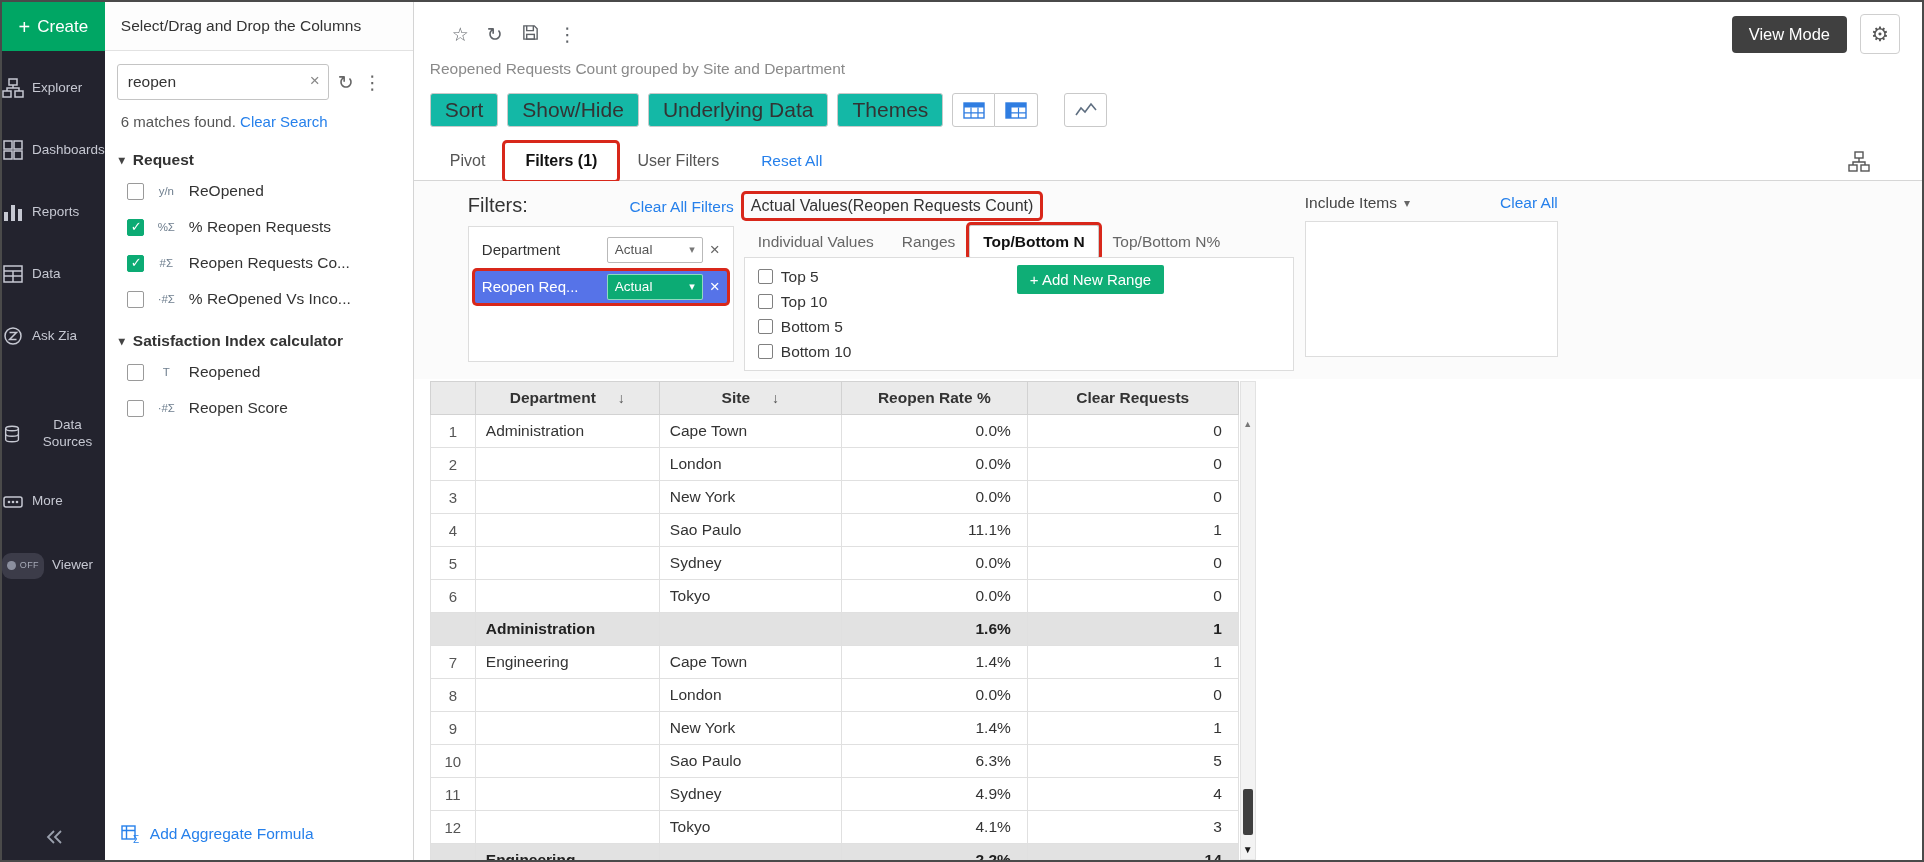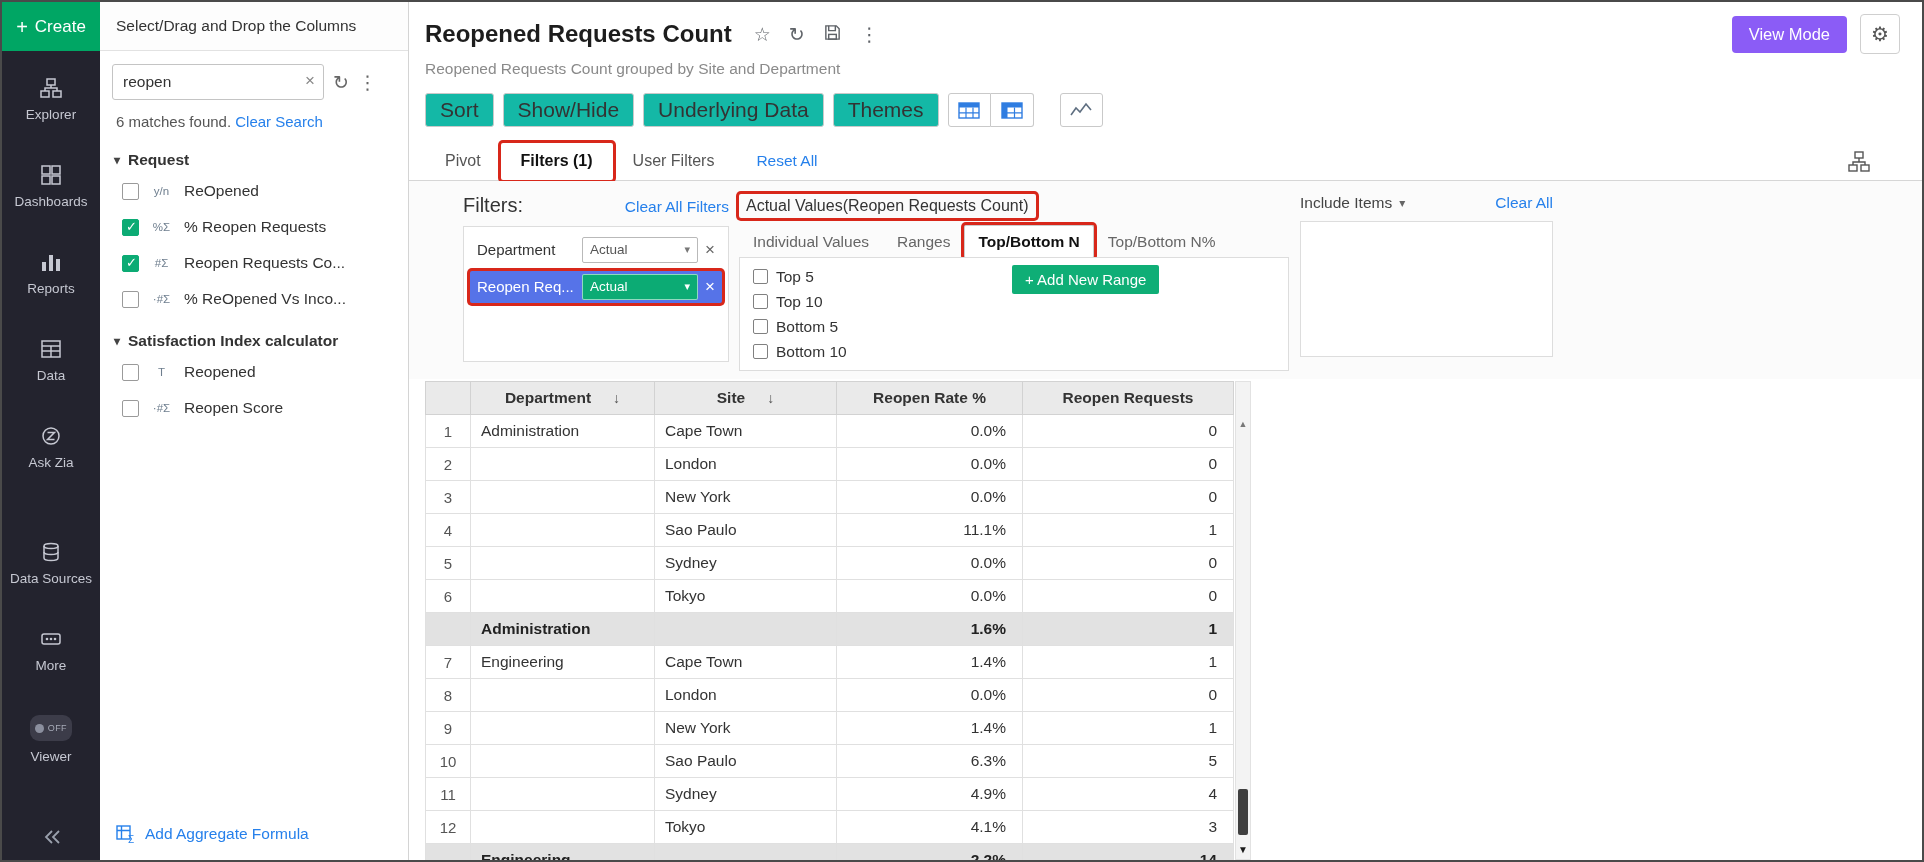--- a/index.html
+++ b/index.html
@@ -4,21 +4,21 @@
 <style>
   * { margin:0; padding:0; box-sizing:border-box; }
   html,body { background:#e9e9e9; }
   body { font-family:"Liberation Sans", sans-serif; }
   .app { position:relative; width:1924px; height:862px; border:2px solid #4a4a4a; background:#fff; display:flex; overflow:hidden; }
 
   
   .nav { flex:0 0 98px; background:#23232e; display:flex; flex-direction:column; color:#c6c8d2; }
   .create-btn { height:49px; background:#00a664; color:#fff; display:flex; align-items:center; justify-content:center; gap:7px; font-size:17px; cursor:pointer; }
   .create-plus { font-size:20px; line-height:1; }
-  .nav-item { display:flex; flex-direction:column; align-items:center; gap:8px; font-size:13.5px; line-height:1.25; text-align:center; margin-top:40px; cursor:pointer; }
+  .nav-item { display:flex; flex-direction:row; align-items:center; gap:8px; font-size:13.5px; line-height:1.25; text-align:center; margin-top:40px; cursor:pointer; }
   .nav-item.first { margin-top:26px; }
   .nav-item.gap-lg { margin-top:70px; }
   .viewer-pill { width:42px; height:26px; background:#3c3c49; border-radius:9px; display:flex; align-items:center; gap:4px; padding:0 5px; }
   .pill-knob { width:9px; height:9px; border-radius:50%; background:#8b8f9e; }
   .pill-text { font-size:9px; color:#a7abb8; letter-spacing:.4px; }
   .nav-collapse { margin-top:auto; margin-bottom:12px; display:flex; justify-content:center; cursor:pointer; }
 
   
   .cpanel { flex:0 0 309px; background:#fff; border-right:1px solid #d4d4d4; display:flex; flex-direction:column; overflow:hidden; }
   .cp-header { flex:0 0 49px; display:flex; align-items:center; padding:0 16px; font-size:15.5px; color:#333; border-bottom:1px solid #e2e2e2; background:#fdfdfd; }
@@ -41,21 +41,21 @@
   .cp-footer { padding:16px; display:flex; align-items:center; gap:9px; font-size:15.5px; cursor:pointer; }
 
   
   .main { flex:1 1 auto; min-width:0; display:flex; flex-direction:column; background:#fff; }
   .m-header { padding:12px 22px 0 16px; }
   .title-row { display:flex; align-items:center; }
   .page-title { font-size:24px; font-weight:700; color:#1d1d1d; }
   .t-icons { display:flex; align-items:center; gap:18px; margin-left:22px; color:#5f6368; }
   .t-ic { font-size:19px; cursor:pointer; line-height:1; }
   .hdr-right { margin-left:auto; display:flex; align-items:center; gap:13px; }
-  .view-mode-btn { background:#8b5cf6; color:#fff; font-size:16.5px; padding:9px 17px; border-radius:4px; border:none; cursor:pointer; font-family:inherit; }
+  .view-mode-btn { background:#404040; color:#fff; font-size:16.5px; padding:9px 17px; border-radius:4px; border:none; cursor:pointer; font-family:inherit; }
   .gear-btn { width:40px; height:40px; border:1px solid #cfcfcf; border-radius:4px; background:#fff; color:#555; font-size:20px; cursor:pointer; }
   .subtitle { margin-top:6px; font-size:15.5px; color:#8a8a8a; }
   .toolbar { display:flex; align-items:center; margin:15px 0 0 16px; gap:9px; }
   .tb-btn { height:34px; padding:0 14px; background:#14b8a6; border:1px solid #c9c9c9; border-radius:3px; font-size:21px; color:#333; cursor:pointer; font-family:inherit; }
   .tb-icon-btn { width:43px; height:34px; display:flex; align-items:center; justify-content:center; background:#fff; border:1px solid #c9c9c9; border-radius:3px; cursor:pointer; }
   .pair { display:flex; }
   .pair .tb-icon-btn:first-child { border-radius:3px 0 0 3px; }
   .pair .tb-icon-btn:last-child { border-left:none; border-radius:0 3px 3px 0; }
   .tb-gap { width:8px; }
 
@@ -69,21 +69,21 @@
 
   
   .filters-region { height:205px; background:#fbfbfb; padding:13px 0 0 54px; display:flex; }
   .f-left { width:266px; }
   .f-left-head { display:flex; align-items:baseline; }
   .f-label { font-size:20px; color:#333; }
   .clear-all-filters { margin-left:auto; font-size:15.5px; }
   .chips-box { margin-top:9px; background:#fff; border:1px solid #ddd; height:136px; padding:7px 6px; }
   .chip { display:flex; align-items:center; height:32px; padding:0 7px; gap:7px; margin-bottom:5px; border-radius:2px; cursor:pointer; }
   .chip-name { flex:1; font-size:15px; color:#333; white-space:nowrap; overflow:hidden; }
-  .chip-select { width:116px; height:26px; border:1px solid #b9b9b9; border-radius:2px; background:#fff; display:flex; align-items:center; padding:0 7px; font-size:13.5px; color:#555; cursor:pointer; }
+  .chip-select { width:96px; height:26px; border:1px solid #b9b9b9; border-radius:2px; background:#fff; display:flex; align-items:center; padding:0 7px; font-size:13.5px; color:#555; cursor:pointer; }
   .chip-select .chev { margin-left:auto; font-size:11px; color:#777; }
   .chip-x { font-size:17px; color:#666; cursor:pointer; line-height:1; }
   .chip.selected { background:#5673e8; }
   .chip.selected .chip-name { color:#fff; }
   .chip.selected .chip-select { background:#0cab74; border-color:rgba(255,255,255,.55); color:#fff; }
   .chip.selected .chip-select .chev { color:#fff; }
   .chip.selected .chip-x { color:#fff; }
 
   .f-mid { margin-left:10px; width:550px; }
   .f-mid-title { display:inline-block; font-size:16px; color:#333; padding:3px 7px; background:#fbfbfb; }
@@ -286,21 +286,20 @@
           </g>
           <text x="12" y="19" font-size="10" fill="#2680eb">Σ</text>
         </svg>
       <span>Add Aggregate Formula</span>
     </div>
   </div>
 
   <div class="main">
     <div class="m-header">
       <div class="title-row">
-        <span class="page-title">Reopened Requests Count</span>
         <span class="t-icons">
           <span class="t-ic">☆</span>
           <span class="t-ic">↻</span>
           <span class="t-ic"><svg width="19" height="19" viewBox="0 0 20 20">
                 <g fill="none" stroke="#5f6368" stroke-width="1.5">
                   <path d="M3 3h11l3 3v11H3z"></path>
                   <path d="M6 3v5h7V3"></path>
                   <rect x="6" y="12" width="8" height="5"></rect>
                 </g>
               </svg></span>
@@ -452,21 +451,21 @@
                   <span class="sort-ic">↓</span>
                 </span>
             </th>
             <th>
               <span class="th-inner">
                   <span>Reopen Rate %</span>
                 </span>
             </th>
             <th>
               <span class="th-inner">
-                  <span>Reopen Requests</span>
+                  <span>Clear Requests</span>
                 </span>
             </th>
           </tr>
         </thead>
         <tbody>
             <tr class="data-row">
               <td class="col-num">1</td>
               <td class="col-dept">Administration</td>
               <td class="col-site">Cape Town</td>
               <td class="col-rate">0.0%</td>

